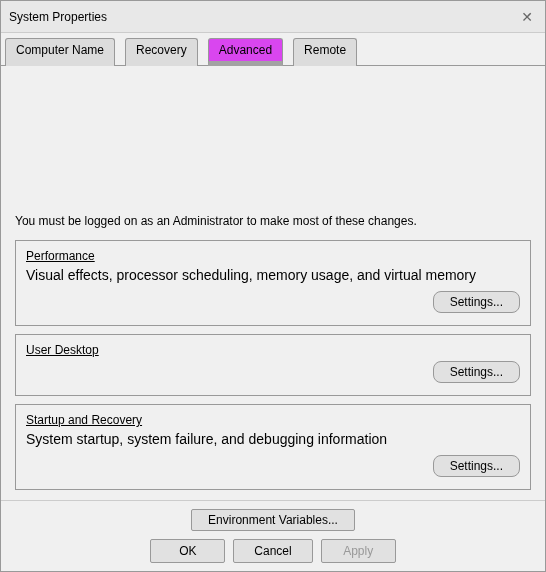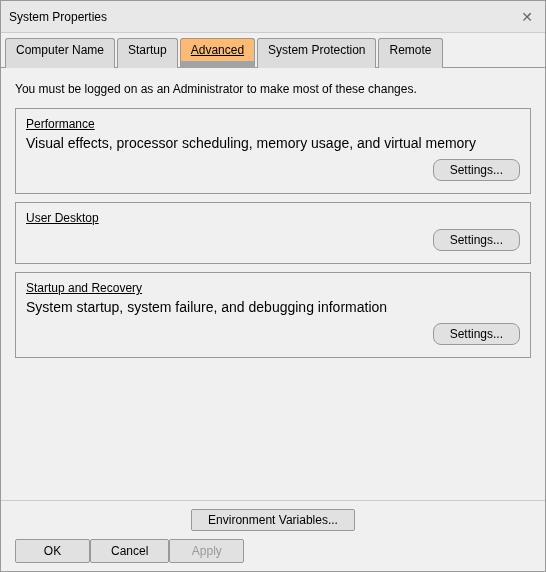--- a/index.html
+++ b/index.html
@@ -55,52 +55,52 @@
       display: flex;
       align-items: center;
       justify-content: center;
     }
 
     .tab-bar {
       display: flex;
       border-bottom: 1px solid #999;
       background: #f0f0f0;
       padding: 4px 4px 0 4px;
-      gap: 2px;
+      gap: 10px;
     }
 
     .tab {
       padding: 4px 10px;
       border: 1px solid #999;
       border-bottom: none;
       background: #dcdcdc;
       cursor: pointer;
       font-size: 12px;
       color: #000;
       border-radius: 3px 3px 0 0;
       position: relative;
       top: 1px;
     }
 
     .tab.active {
-      background: #fdba74;
-      border-bottom: 7px solid #a3a3a3;
+      background: #d946ef;
+      border-bottom: 5px solid #a3a3a3;
       font-weight: normal;
       z-index: 1;
-      text-decoration: underline;
     }
 
     .content {
       flex: 1;
       padding: 10px 14px;
       background: #f0f0f0;
       overflow: hidden;
       display: flex;
       flex-direction: column;
       gap: 8px;
+      justify-content: flex-end;
     }
 
     .info-text {
       font-size: 12px;
       color: #000;
       padding: 4px 0;
     }
 
     .section-box {
       border: 1px solid #999;
@@ -159,21 +159,22 @@
       border: 1px solid #999;
       border-radius: 2px;
       cursor: pointer;
       font-size: 12px;
       color: #000;
       min-width: 150px;
     }
 
     .dialog-buttons {
       display: flex;
-      justify-content: flex-start;
+      justify-content: center;
+      gap: 8px;
     }
 
     .dialog-btn {
       padding: 4px 20px;
       background: #e1e1e1;
       border: 1px solid #999;
       border-radius: 2px;
       cursor: pointer;
       font-size: 12px;
       color: #000;
@@ -194,27 +195,24 @@
   <div class="title-bar">
     <span class="title-bar-title">System Properties</span>
     <button class="close-btn">✕</button>
   </div>
 
   <div class="tab-bar">
     <div class="tab">
       <span>Computer Name</span>
     </div>
     <div class="tab">
-      <span>Startup</span>
+      <span>Recovery</span>
     </div>
     <div class="tab active">
       <span>Advanced</span>
-    </div>
-    <div class="tab">
-      <span>System Protection</span>
     </div>
     <div class="tab">
       <span>Remote</span>
     </div>
   </div>
 
   <div class="content">
 
     <div class="info-text">You must be logged on as an Administrator to make most of these changes.</div>
 

